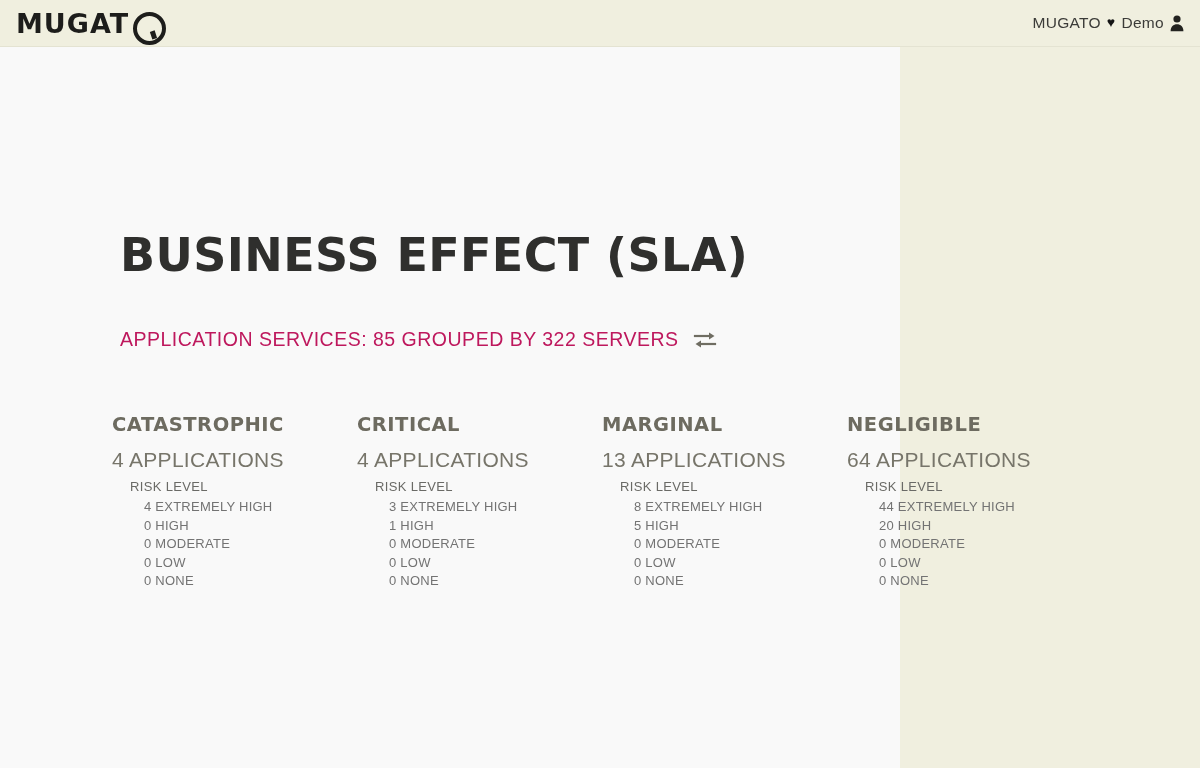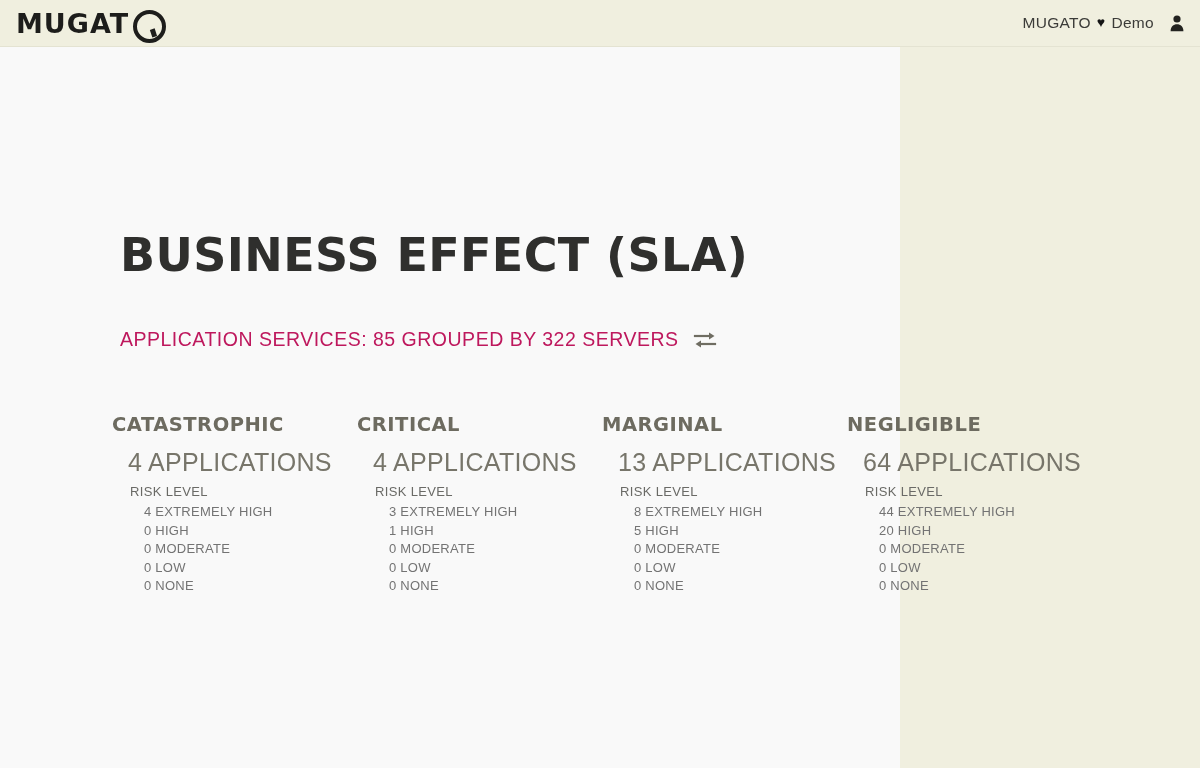--- a/index.html
+++ b/index.html
@@ -45,21 +45,21 @@
     border-bottom: 1px solid #e4e3d2;
     display: flex;
     align-items: center;
     justify-content: space-between;
     padding: 0 14px 0 16px;
     z-index: 3;
   }
 
   .brand {
     display: flex;
-    align-items: flex-start;
+    align-items: flex-end;
     gap: 2px;
     cursor: pointer;
   }
   .brand-text {
     font-family: "DejaVu Sans", sans-serif;
     font-weight: 700;
     font-size: 27px;
     letter-spacing: 1.0px;
     color: #1d1d1b;
     line-height: 1;
@@ -85,21 +85,21 @@
     position: absolute;
     right: 3px; bottom: -2px;
     width: 4.5px; height: 8px;
     background: #1d1d1b;
     transform: rotate(-18deg);
   }
 
   #topbar-right {
     display: flex;
     align-items: center;
-    gap: 14px;
+    gap: 4px;
   }
   .account-link {
     display: flex;
     align-items: center;
     gap: 6px;
     font-size: 15.5px;
     letter-spacing: 0.3px;
     color: #3b3b38;
     cursor: pointer;
     white-space: nowrap;
@@ -176,26 +176,25 @@
   .col-title {
     font-family: "DejaVu Sans", sans-serif;
     font-weight: 700;
     font-size: 19.5px;
     letter-spacing: 0.5px;
     color: #6d6b60;
     margin-bottom: 12px;
     white-space: nowrap;
   }
   .col-count {
-    font-size: 25px;
+    font-size: 21px;
     letter-spacing: 0.3px;
     color: #77756a;
     margin-bottom: 7px;
     white-space: nowrap;
-    margin-left: 16px;
   }
   .risk-label {
     font-size: 13px;
     letter-spacing: 0.35px;
     color: #6a6a66;
     margin-left: 18px;
     margin-bottom: 4px;
     white-space: nowrap;
   }
   .risk-list {

